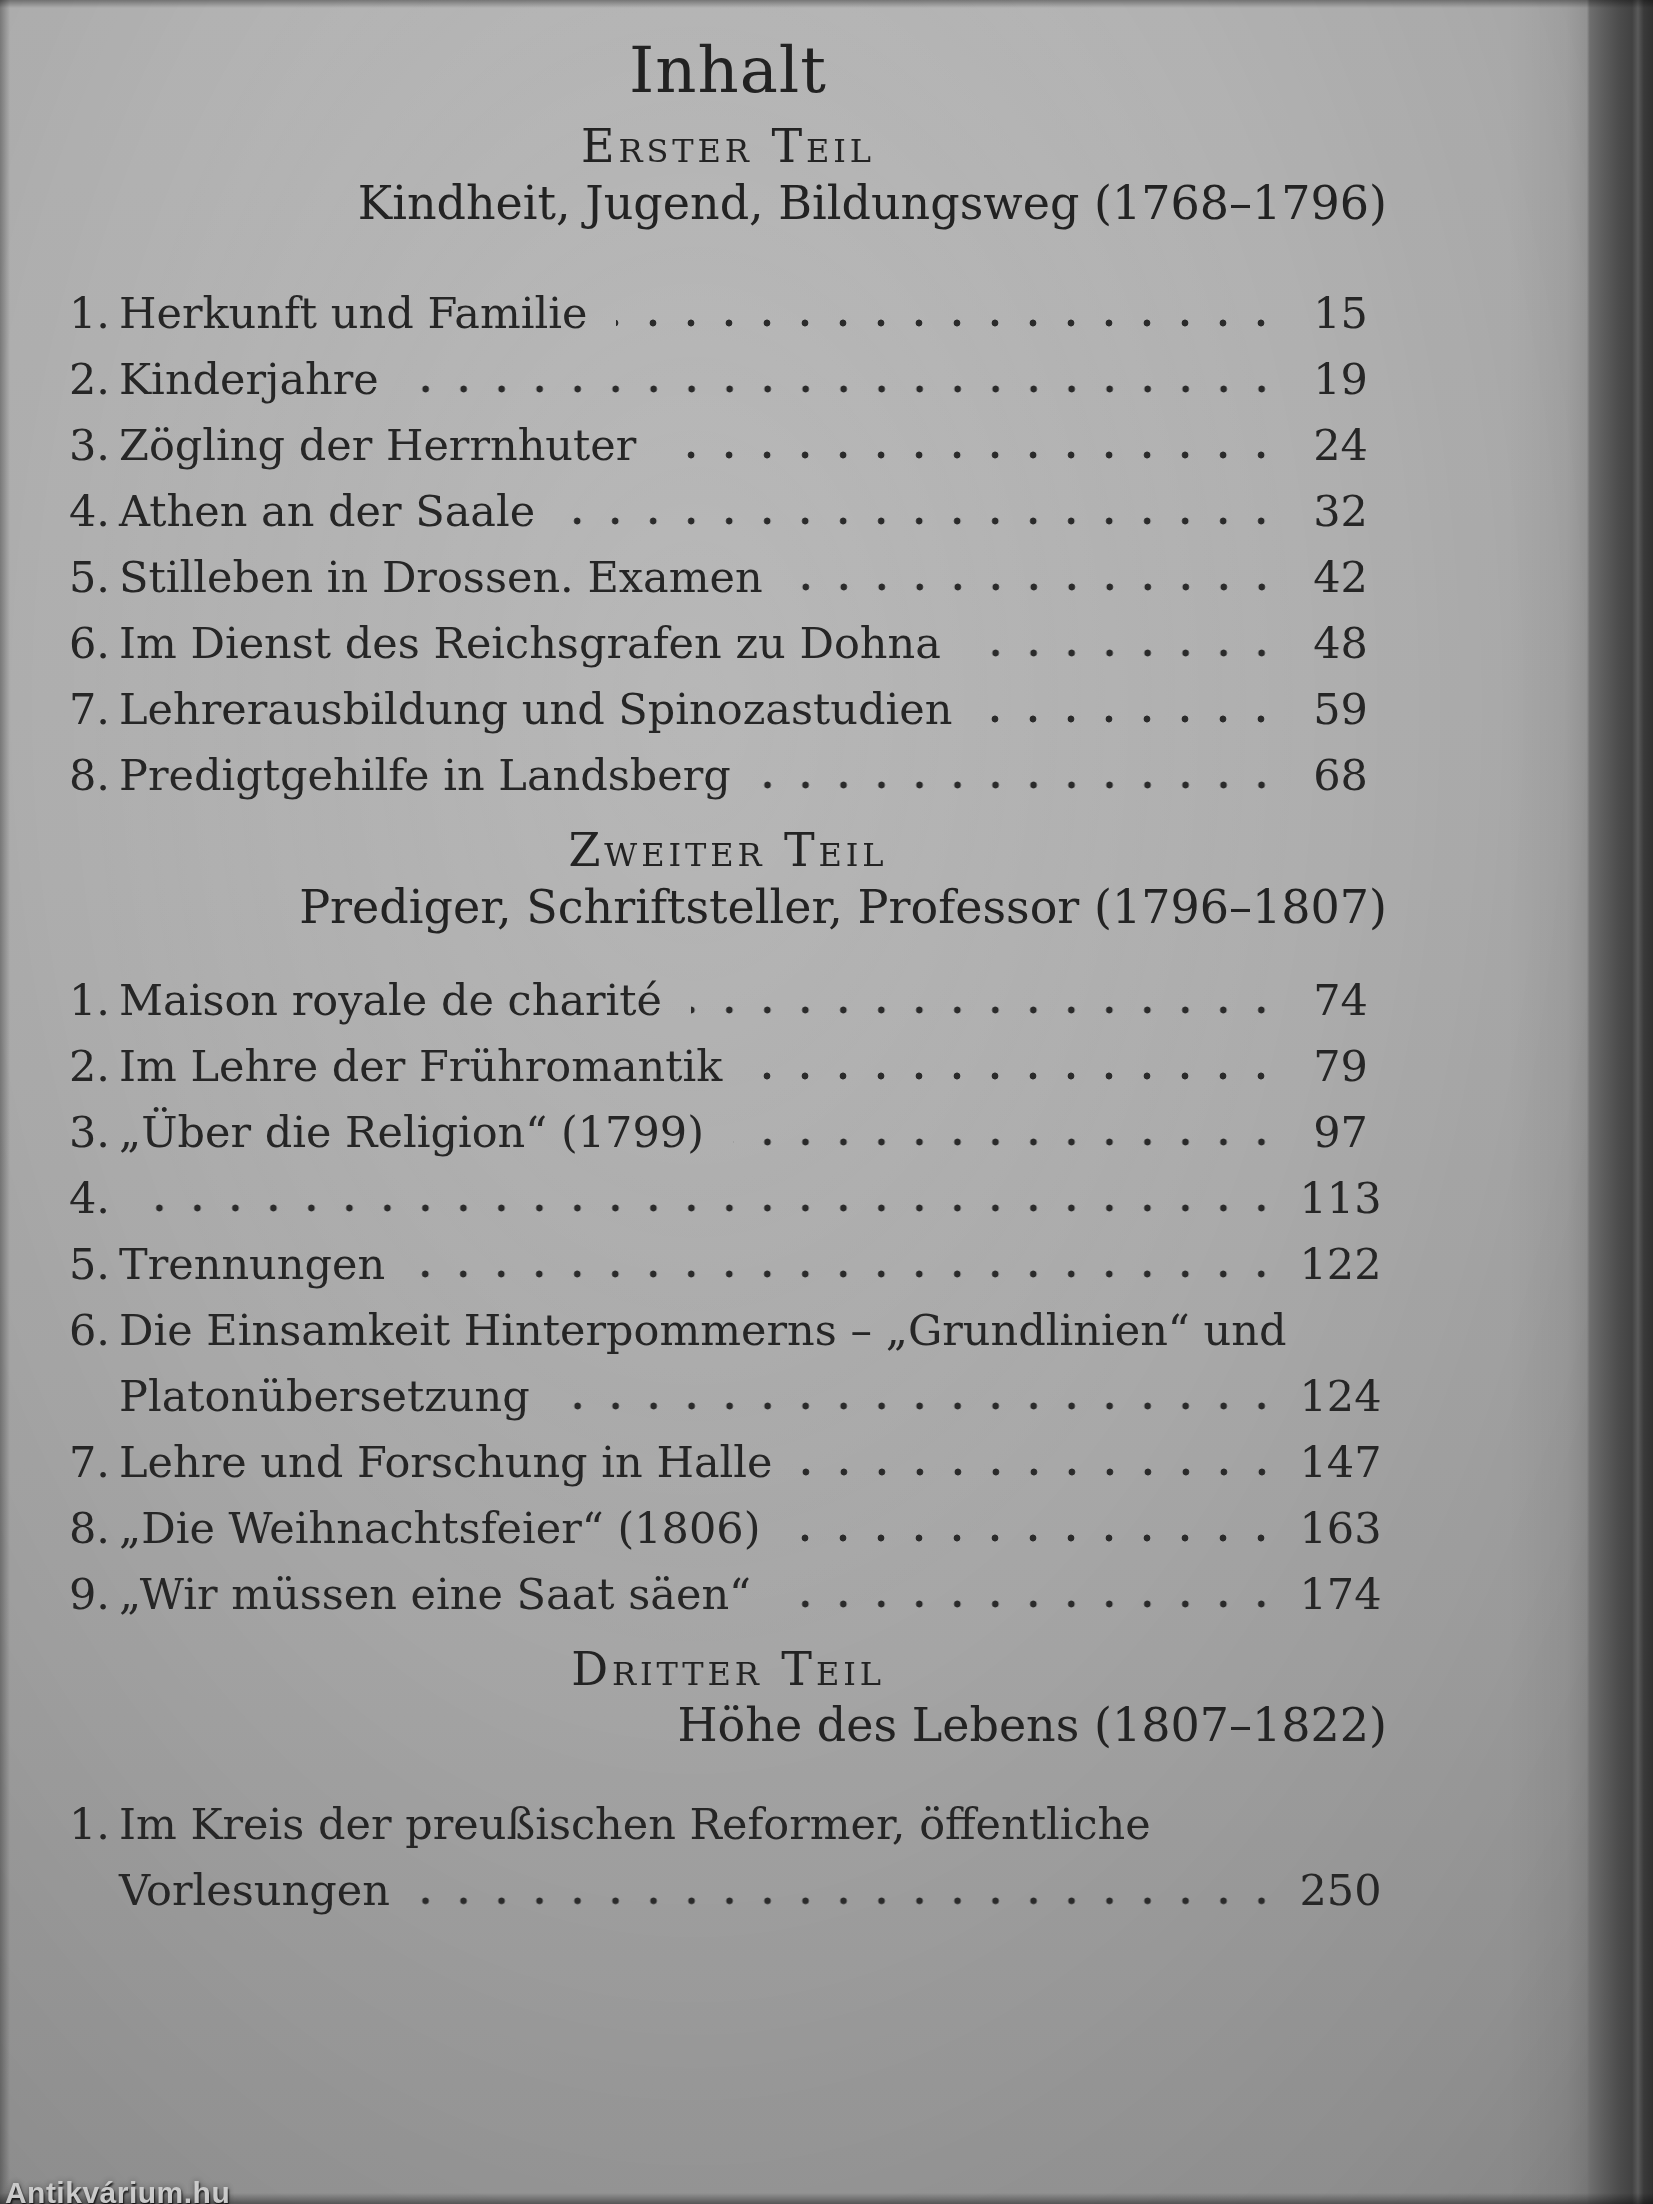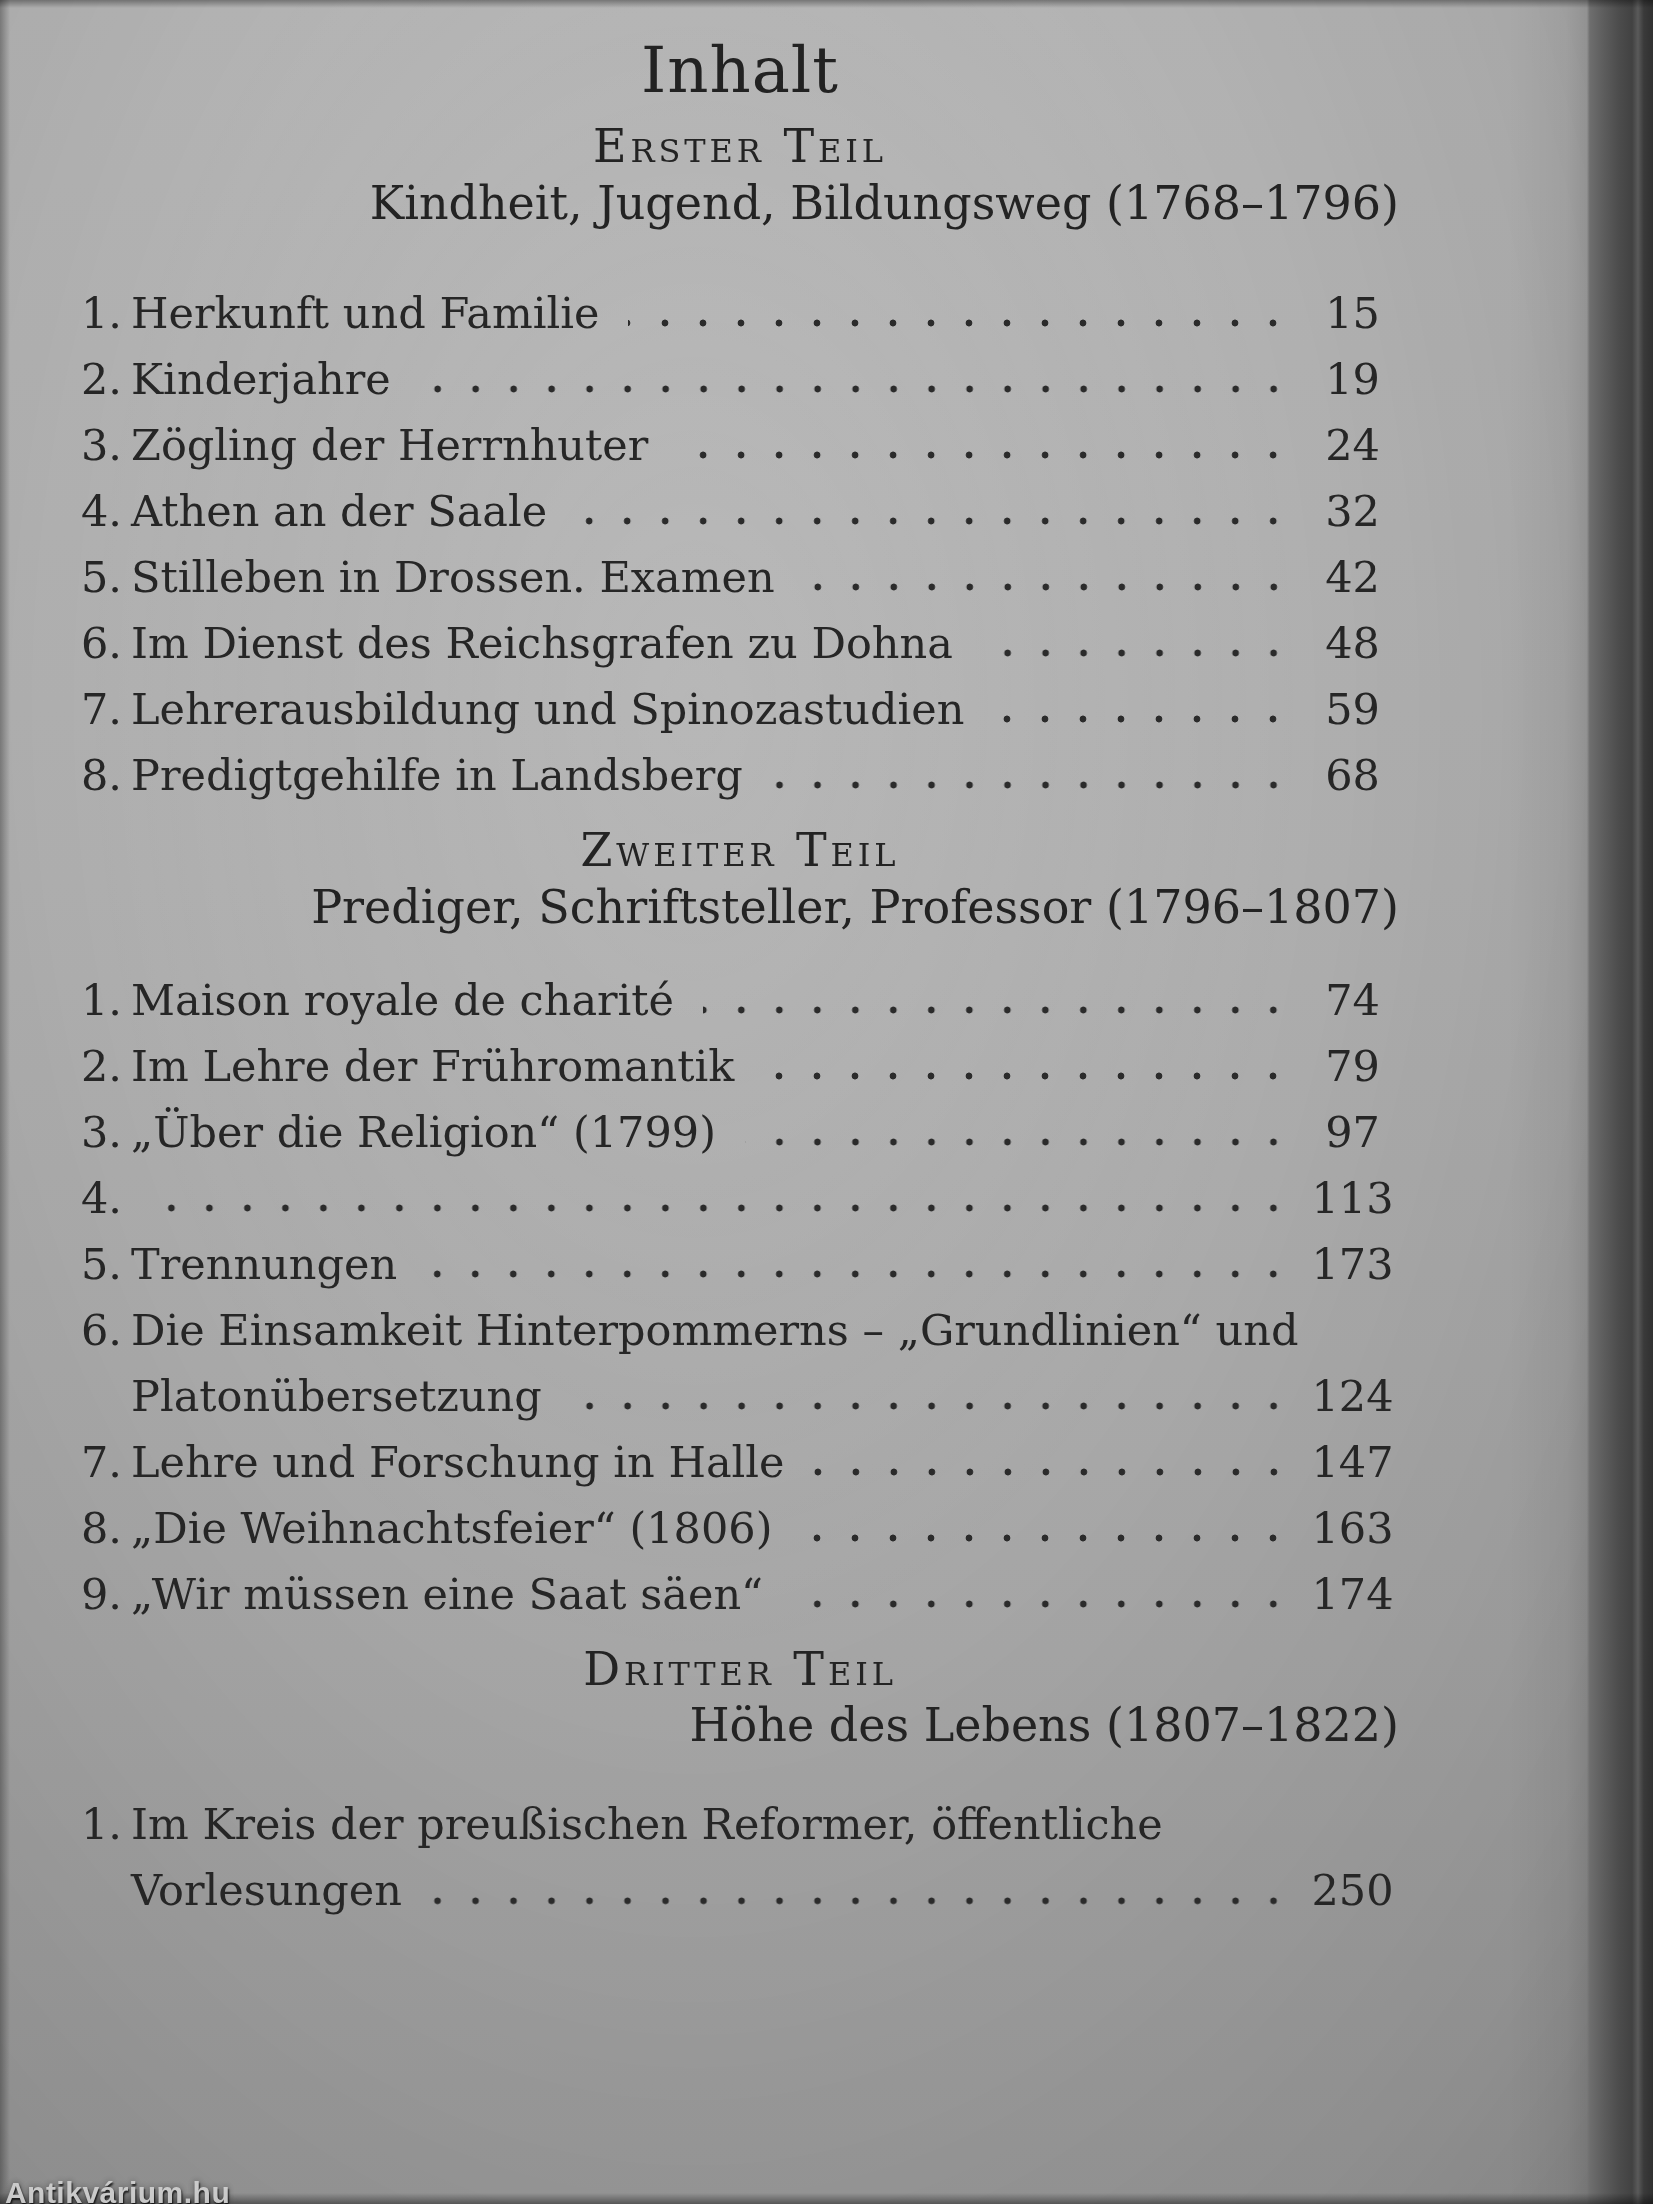--- a/index.html
+++ b/index.html
@@ -19,21 +19,21 @@
       #5a5a5a 89%, #3a3a3a 93%, #2f2f2f 100%);
   }
   .edge-top{position:absolute;top:0;left:0;width:100%;height:7.8px;pointer-events:none;z-index:6;
     background:linear-gradient(to bottom, rgba(0,0,0,0.35), rgba(0,0,0,0));}
   .edge-bottom{position:absolute;bottom:0;left:0;width:100%;height:11.6px;pointer-events:none;z-index:6;
     background:linear-gradient(to top, rgba(0,0,0,0.45), rgba(0,0,0,0));}
   .edge-left{position:absolute;top:0;left:0;width:9.7px;height:100%;pointer-events:none;z-index:6;
     background:linear-gradient(to right, rgba(0,0,0,0.30), rgba(0,0,0,0));}
 
   .content{
-    position:absolute;top:0;left:12px;width:1630px;height:2205px;
+    position:absolute;top:0;left:0;width:1630px;height:2205px;
     box-sizing:border-box;padding:37px 227px 0 53px;z-index:2;
   }
   h1.book-title{
     margin:0;text-align:center;font-weight:normal;
     font-size:64px;line-height:1.05;letter-spacing:1px;color:#222;
   }
   section.part{margin:16px;}
   .part-1{margin-top:134px;}
   .part-2{margin-top:72px;}
   .part-3{margin-top:56px;}
@@ -153,21 +153,21 @@
       </div>
       <div class="row">
         <span class="num">4.</span>
         <span class="leader"></span>
         <span class="pg">113</span>
       </div>
       <div class="row">
         <span class="num">5.</span>
         <span class="ttl">Trennungen</span>
         <span class="leader"></span>
-        <span class="pg">173</span>
+        <span class="pg">122</span>
       </div>
       <div class="row">
         <span class="num">6.</span>
         <span class="ttl">Die Einsamkeit Hinterpommerns – „Grundlinien“ und</span>
       </div>
       <div class="row">
         <span class="num spacer"></span>
         <span class="ttl">Platonübersetzung</span>
         <span class="leader"></span>
         <span class="pg">124</span>

